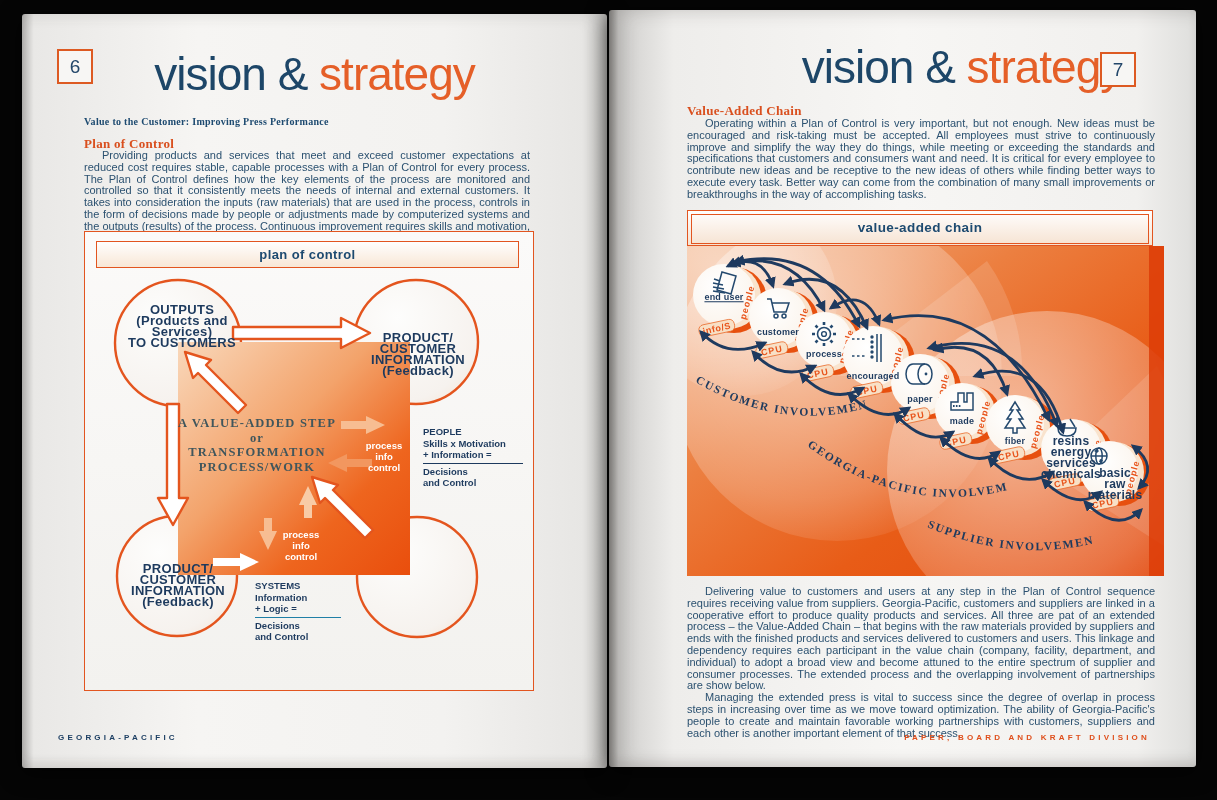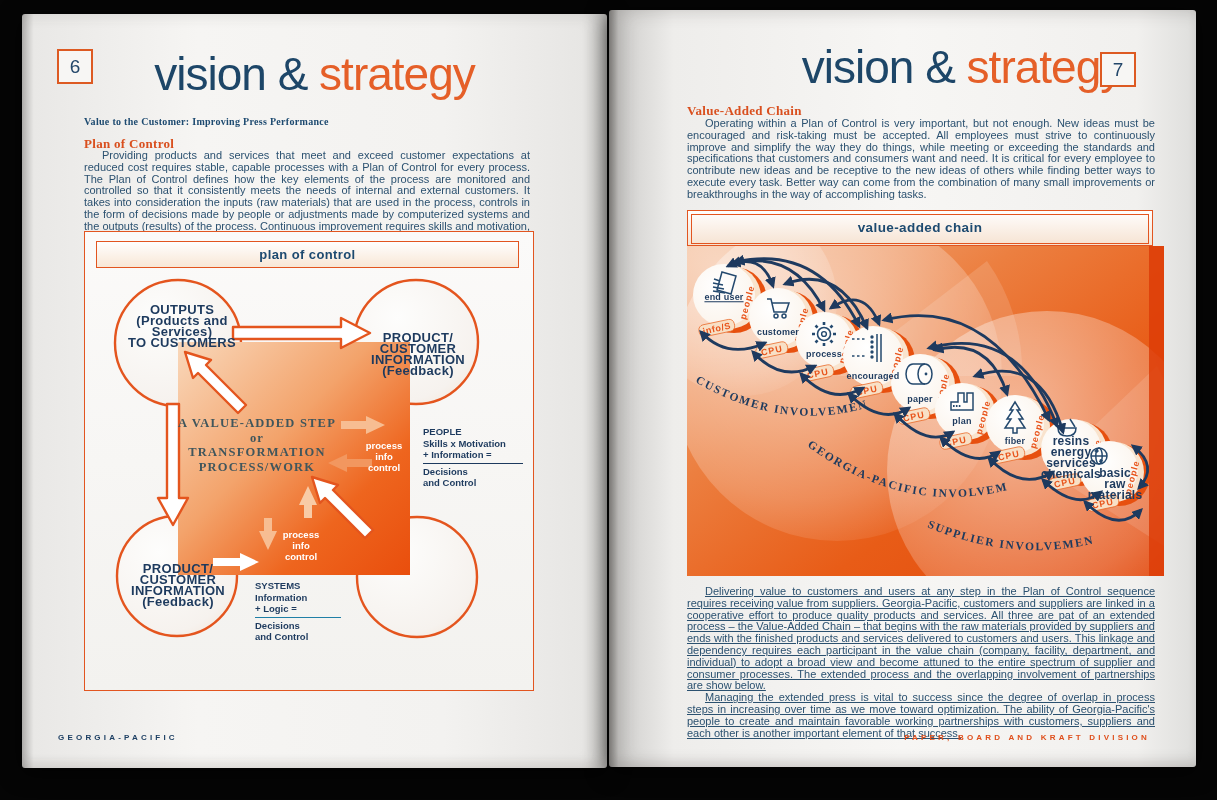--- a/index.html
+++ b/index.html
@@ -368,31 +368,31 @@
         <text><textPath href="#arcGP">GEORGIA-PACIFIC INVOLVEMENT</textPath></text>
         <text><textPath href="#arcSup">SUPPLIER INVOLVEMENT</textPath></text>
       </g>
     </svg>
 
     <div class="abs node-label" style="left:37px;top:52px;text-decoration:underline;">end user</div>
     <div class="abs node-label" style="left:91px;top:87px;">customer</div>
     <div class="abs node-label" style="left:137px;top:109px;">process</div>
     <div class="abs node-label" style="left:186px;top:131px;">encouraged</div>
     <div class="abs node-label" style="left:233px;top:154px;">paper</div>
-    <div class="abs node-label" style="left:275px;top:176px;">plan</div>
+    <div class="abs node-label" style="left:275px;top:176px;">made</div>
     <div class="abs node-label" style="left:328px;top:196px;">fiber</div>
     <div class="abs node-label small prewrap" style="left:384px;top:212px;width:70px;">resins
 energy
 services
 chemicals</div>
     <div class="abs node-label small prewrap" style="left:428px;top:238px;width:70px;">basic
 raw
 materials</div>
 
   </div>
 
-  <div class="abs body-text" style="left:78px;top:576px;width:468px;text-decoration:underline;">
+  <div class="abs body-text" style="left:78px;top:576px;width:468px;">
     <p>Delivering value to customers and users at any step in the Plan of Control sequence requires receiving value from suppliers. Georgia-Pacific, customers and suppliers are linked in a cooperative effort to produce quality products and services. All three are pat of an extended process – the Value-Added Chain – that begins with the raw materials provided by suppliers and ends with the finished products and services delivered to customers and users. This linkage and dependency requires each participant in the value chain (company, facility, department, and individual) to adopt a broad view and become attuned to the entire spectrum of supplier and consumer processes. The extended process and the overlapping involvement of partnerships are show below.</p>
     <p>Managing the extended press is vital to success since the degree of overlap in process steps in increasing over time as we move toward optimization. The ability of Georgia-Pacific's people to create and maintain favorable working partnerships with customers, suppliers and each other is another important element of that success.</p>
   </div>
 
   <div class="abs footer-right" style="right:46px;top:723px;margin-left:43px;">PAPER,  BOARD  AND  KRAFT  DIVISION</div>
 </div>
 
 </body></html>

